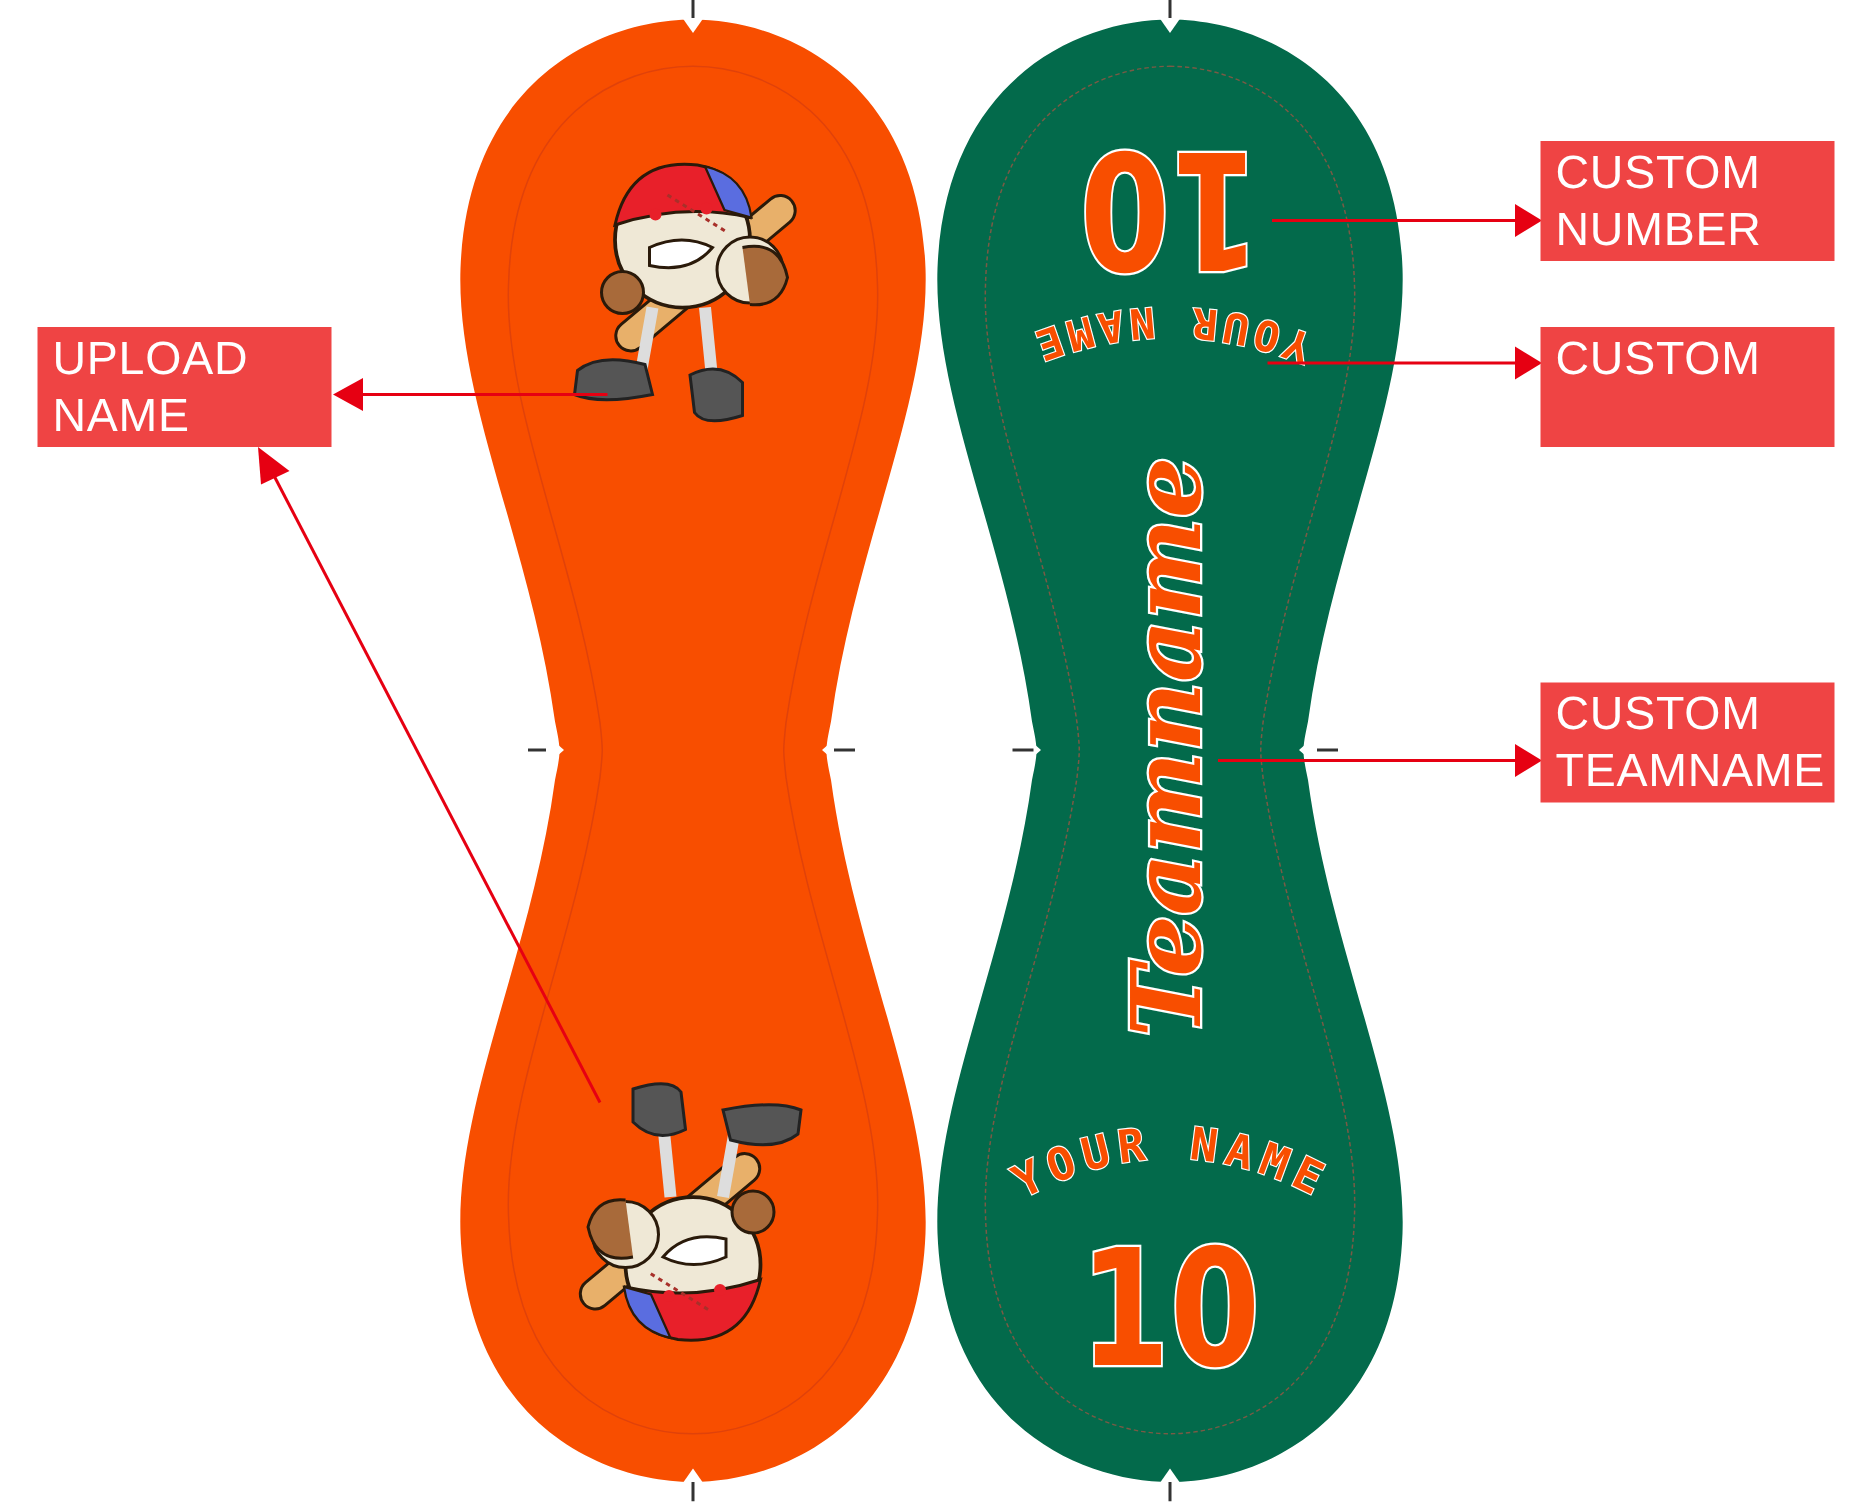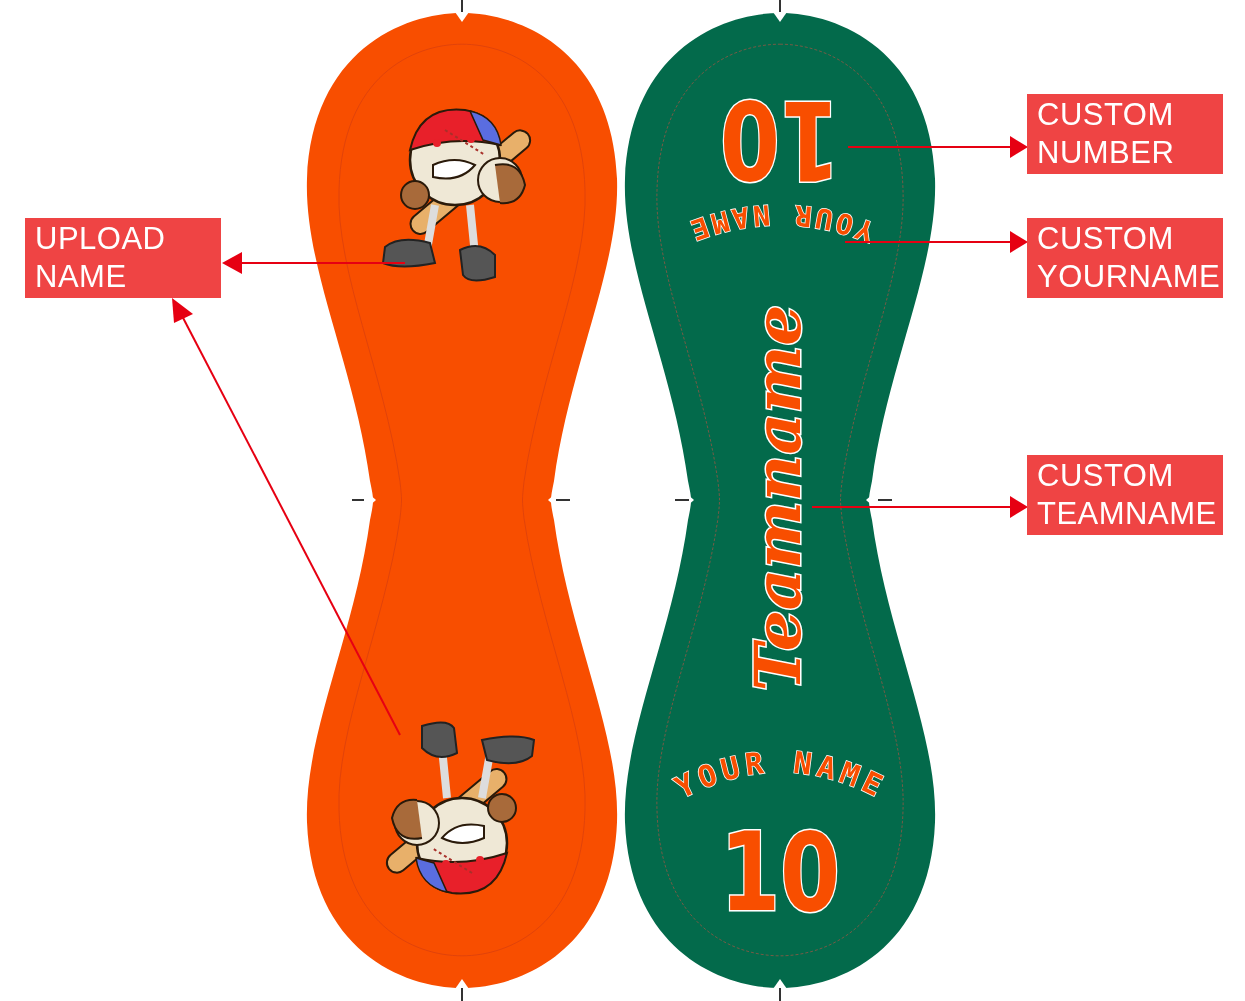--- a/index.html
+++ b/index.html
@@ -140,19 +140,18 @@
 <div class="label" style="left:25px;top:218px;width:196px;height:80px;">
   <span>UPLOAD</span>
   <span>NAME</span>
 </div>
 <div class="label" style="left:1027px;top:94px;width:196px;height:80px;">
   <span>CUSTOM</span>
   <span>NUMBER</span>
 </div>
 <div class="label" style="left:1027px;top:218px;width:196px;height:80px;">
   <span>CUSTOM</span>
-  <span>YOURNAME</span>
 </div>
 <div class="label" style="left:1027px;top:455px;width:196px;height:80px;">
   <span>CUSTOM</span>
   <span>TEAMNAME</span>
 </div>
 </div>
 
 </body></html>

